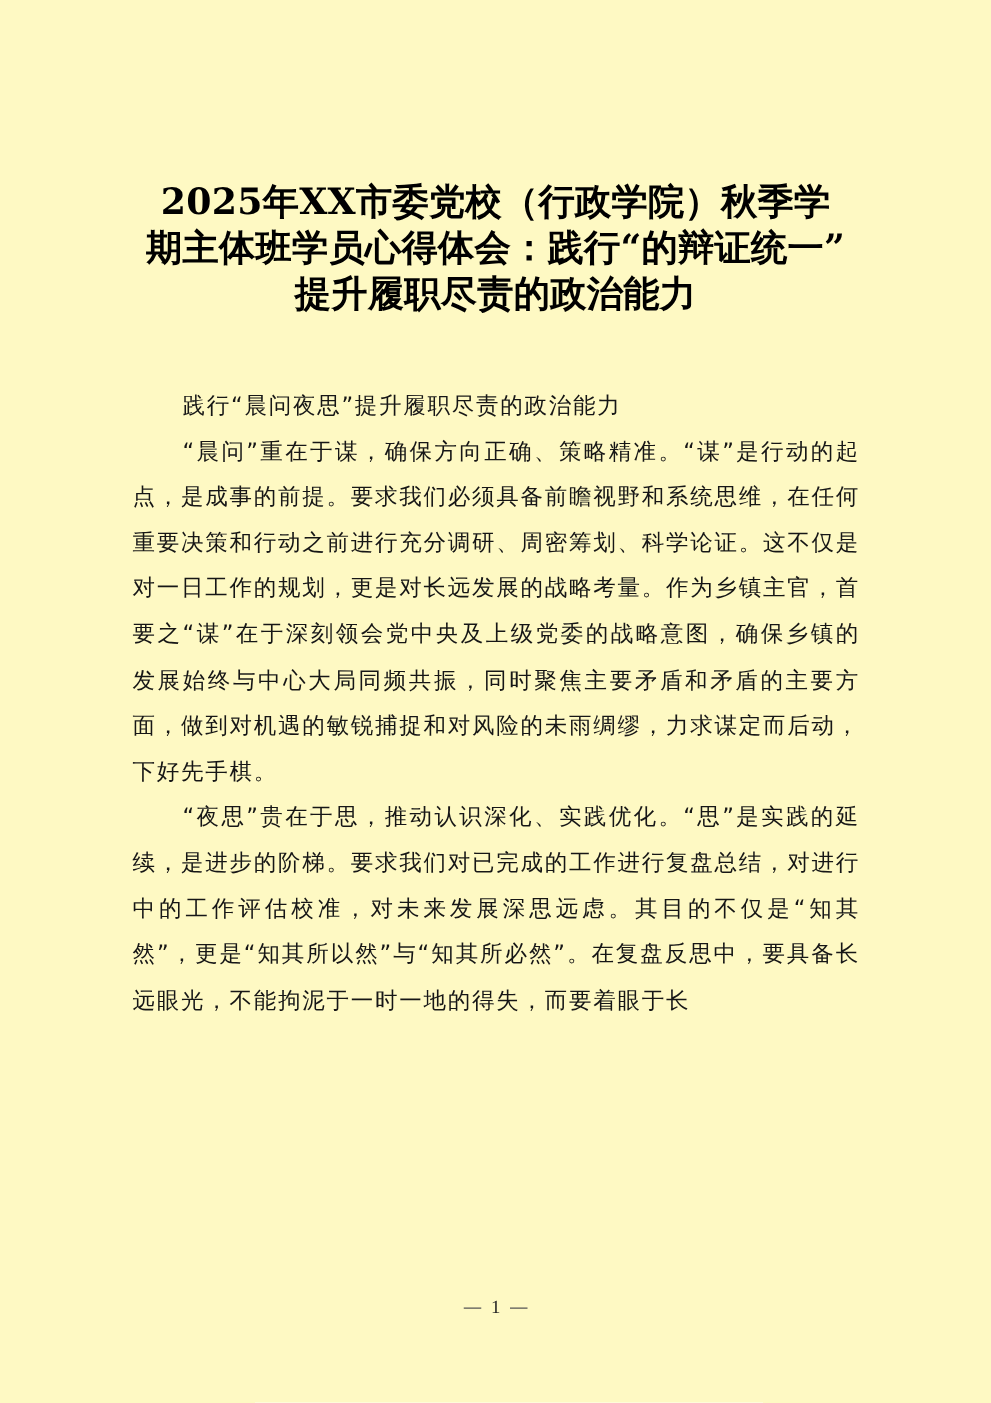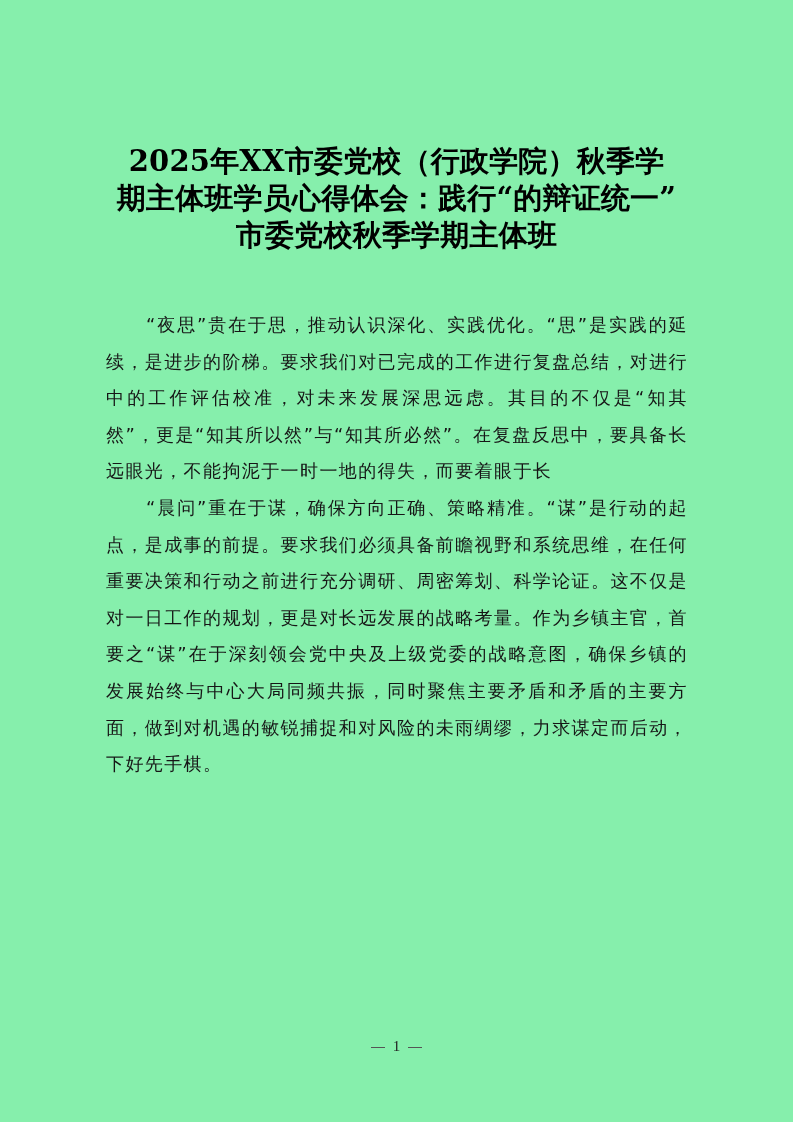--- a/index.html
+++ b/index.html
@@ -12,21 +12,21 @@
       height: 1122px;
       position: relative;
       overflow: hidden;
       color: #111111;
     }
     .page {
       position: absolute;
       left: 0; top: 0;
       width: 793px;
       height: 1122px;
-      background: #86efac;
+      background: #fef9c3;
     }
     .title {
       position: absolute;
       left: 96px;
       width: 601px;
       top: 143px;
       margin: 0;
       font-family: "DejaVu Serif", "Liberation Serif", serif;
       font-weight: bold;
       font-size: 29px;
@@ -73,25 +73,26 @@
     }
   </style>
 </head>
 <body>
 
 <div class="page">
 
   <h1 class="title">
     <span>2025年XX市委党校（行政学院）秋季学</span>
     <span>期主体班学员心得体会：践行“的辩证统一”</span>
-    <span>市委党校秋季学期主体班</span>
+    <span>提升履职尽责的政治能力</span>
   </h1>
 
   <div class="body">
+    <p>践行“晨问夜思”提升履职尽责的政治能力</p>
+    <p>“晨问”重在于谋，确保方向正确、策略精准。“谋”是行动的起点，是成事的前提。要求我们必须具备前瞻视野和系统思维，在任何重要决策和行动之前进行充分调研、周密筹划、科学论证。这不仅是对一日工作的规划，更是对长远发展的战略考量。作为乡镇主官，首要之“谋”在于深刻领会党中央及上级党委的战略意图，确保乡镇的发展始终与中心大局同频共振，同时聚焦主要矛盾和矛盾的主要方面，做到对机遇的敏锐捕捉和对风险的未雨绸缪，力求谋定而后动，下好先手棋。</p>
     <p>“夜思”贵在于思，推动认识深化、实践优化。“思”是实践的延续，是进步的阶梯。要求我们对已完成的工作进行复盘总结，对进行中的工作评估校准，对未来发展深思远虑。其目的不仅是“知其然”，更是“知其所以然”与“知其所必然”。在复盘反思中，要具备长远眼光，不能拘泥于一时一地的得失，而要着眼于长</p>
-    <p>“晨问”重在于谋，确保方向正确、策略精准。“谋”是行动的起点，是成事的前提。要求我们必须具备前瞻视野和系统思维，在任何重要决策和行动之前进行充分调研、周密筹划、科学论证。这不仅是对一日工作的规划，更是对长远发展的战略考量。作为乡镇主官，首要之“谋”在于深刻领会党中央及上级党委的战略意图，确保乡镇的发展始终与中心大局同频共振，同时聚焦主要矛盾和矛盾的主要方面，做到对机遇的敏锐捕捉和对风险的未雨绸缪，力求谋定而后动，下好先手棋。</p>
   </div>
 
   <div class="footer">
     <span class="dash"></span><span>1</span><span class="dash"></span>
   </div>
 
 </div>
 
 </body></html>

